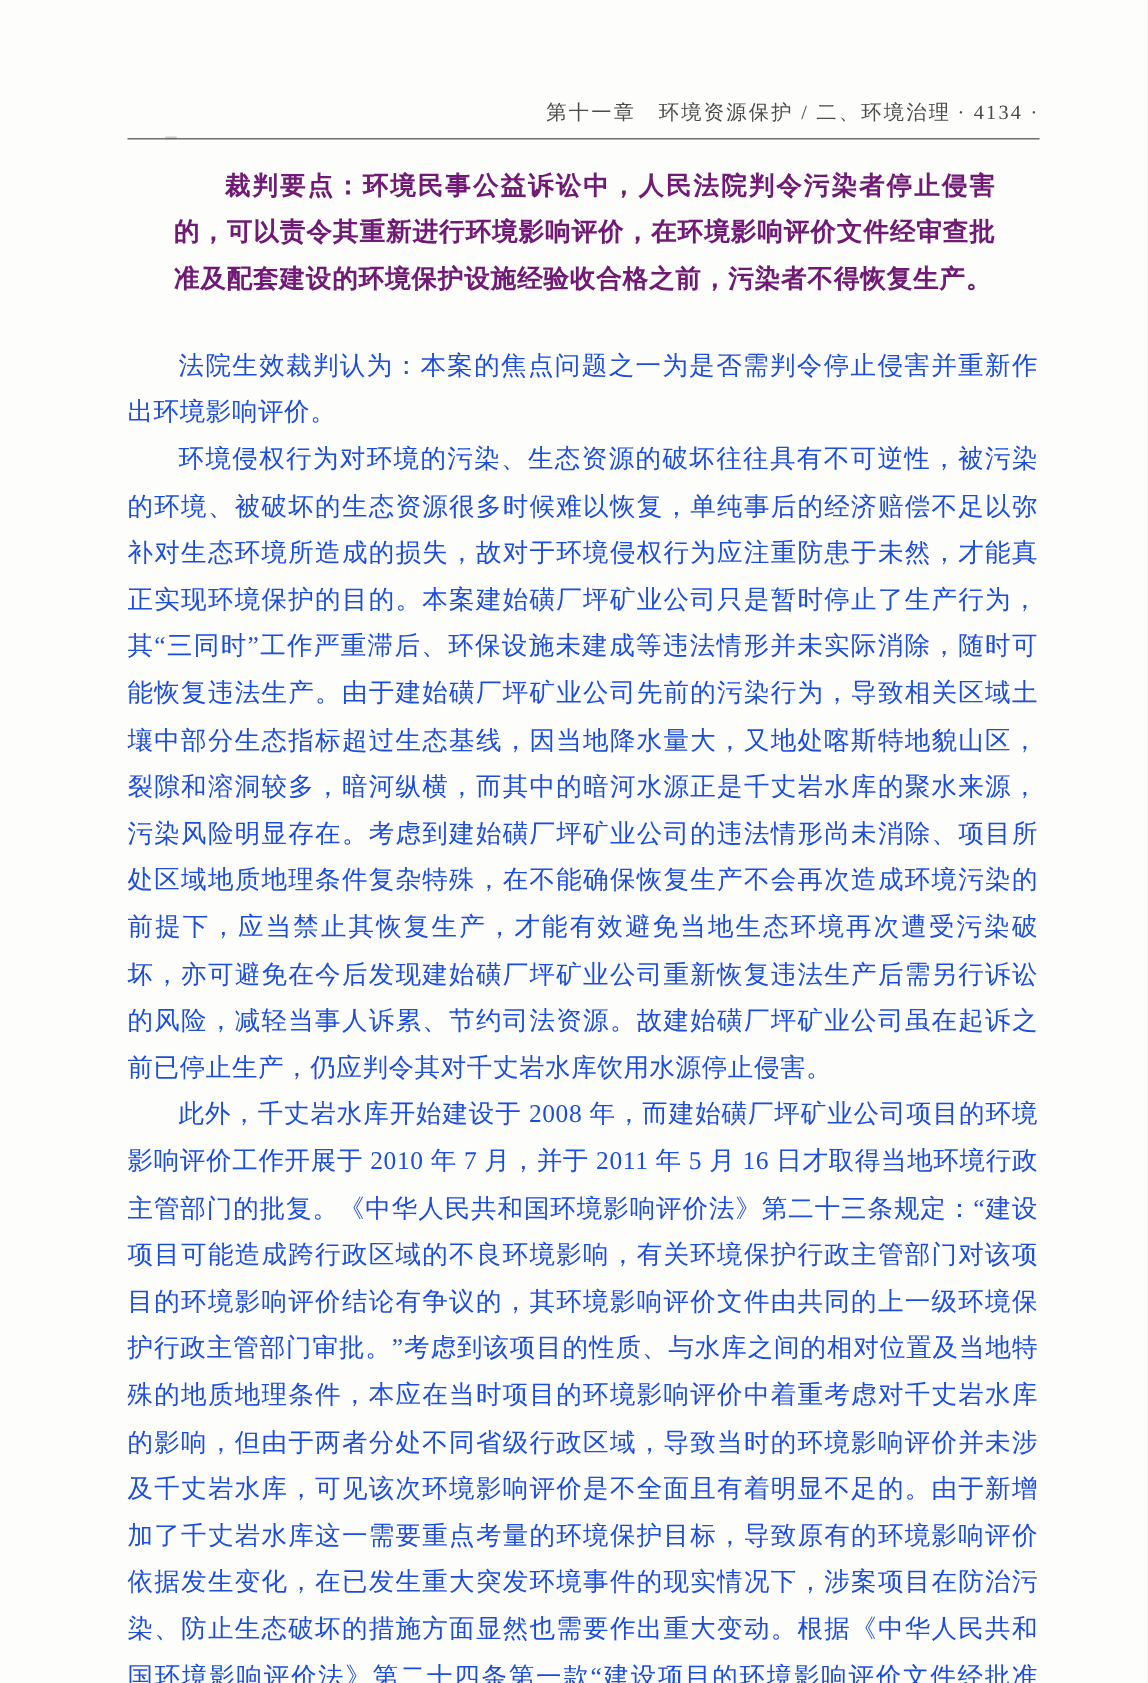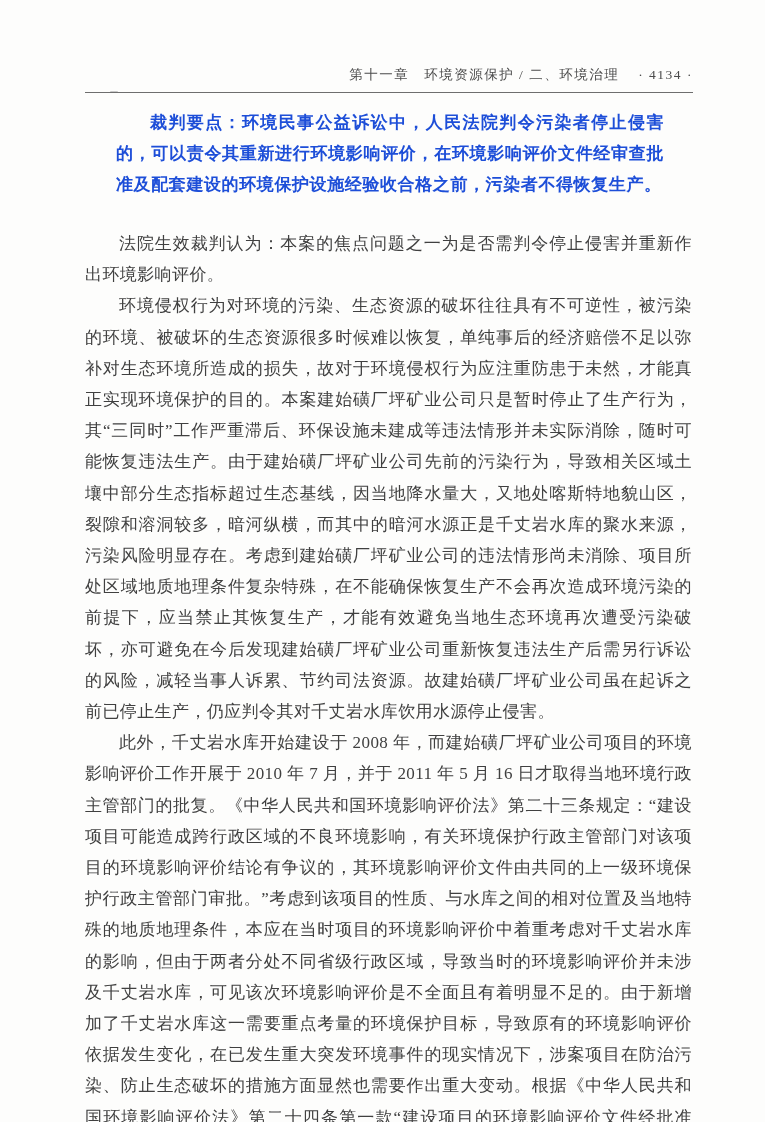--- a/index.html
+++ b/index.html
@@ -18,21 +18,21 @@
     box-sizing: border-box;
   }
   .running-header {
     position: absolute;
     top: 66px;
     left: 85px;
     right: 72px;
     display: flex;
     justify-content: flex-end;
     align-items: baseline;
-    gap: 19px;
+    gap: 4px;
     font-size: 13.5px;
     letter-spacing: 1.5px;
     color: #4b4b4b;
     white-space: nowrap;
   }
   .header-rule {
     position: absolute;
     top: 92px;
     left: 85px;
     right: 72px;
@@ -49,29 +49,28 @@
     text-align: justify;
     text-justify: inter-ideograph;
   }
   .key-points {
     margin: 0 28px 27px 31px;
     font-weight: bold;
     font-size: 17px;
     line-height: 31px;
     letter-spacing: 0.6px;
     text-indent: 2em;
-    color: #1d4ed8;
-    font-family: Liberation Mono, monospace;
+    color: #701a75;
   }
   .body-para {
     font-size: 17px;
     line-height: 31.2px;
     letter-spacing: 0.4px;
     text-indent: 2em;
-    color: #404040;
+    color: #1d4ed8;
   }
   
   .scan-speck {
     position: absolute;
     top: 91px;
     left: 110px;
     width: 8px;
     height: 2px;
     background: #c9c9c9;
     border-radius: 1px;

